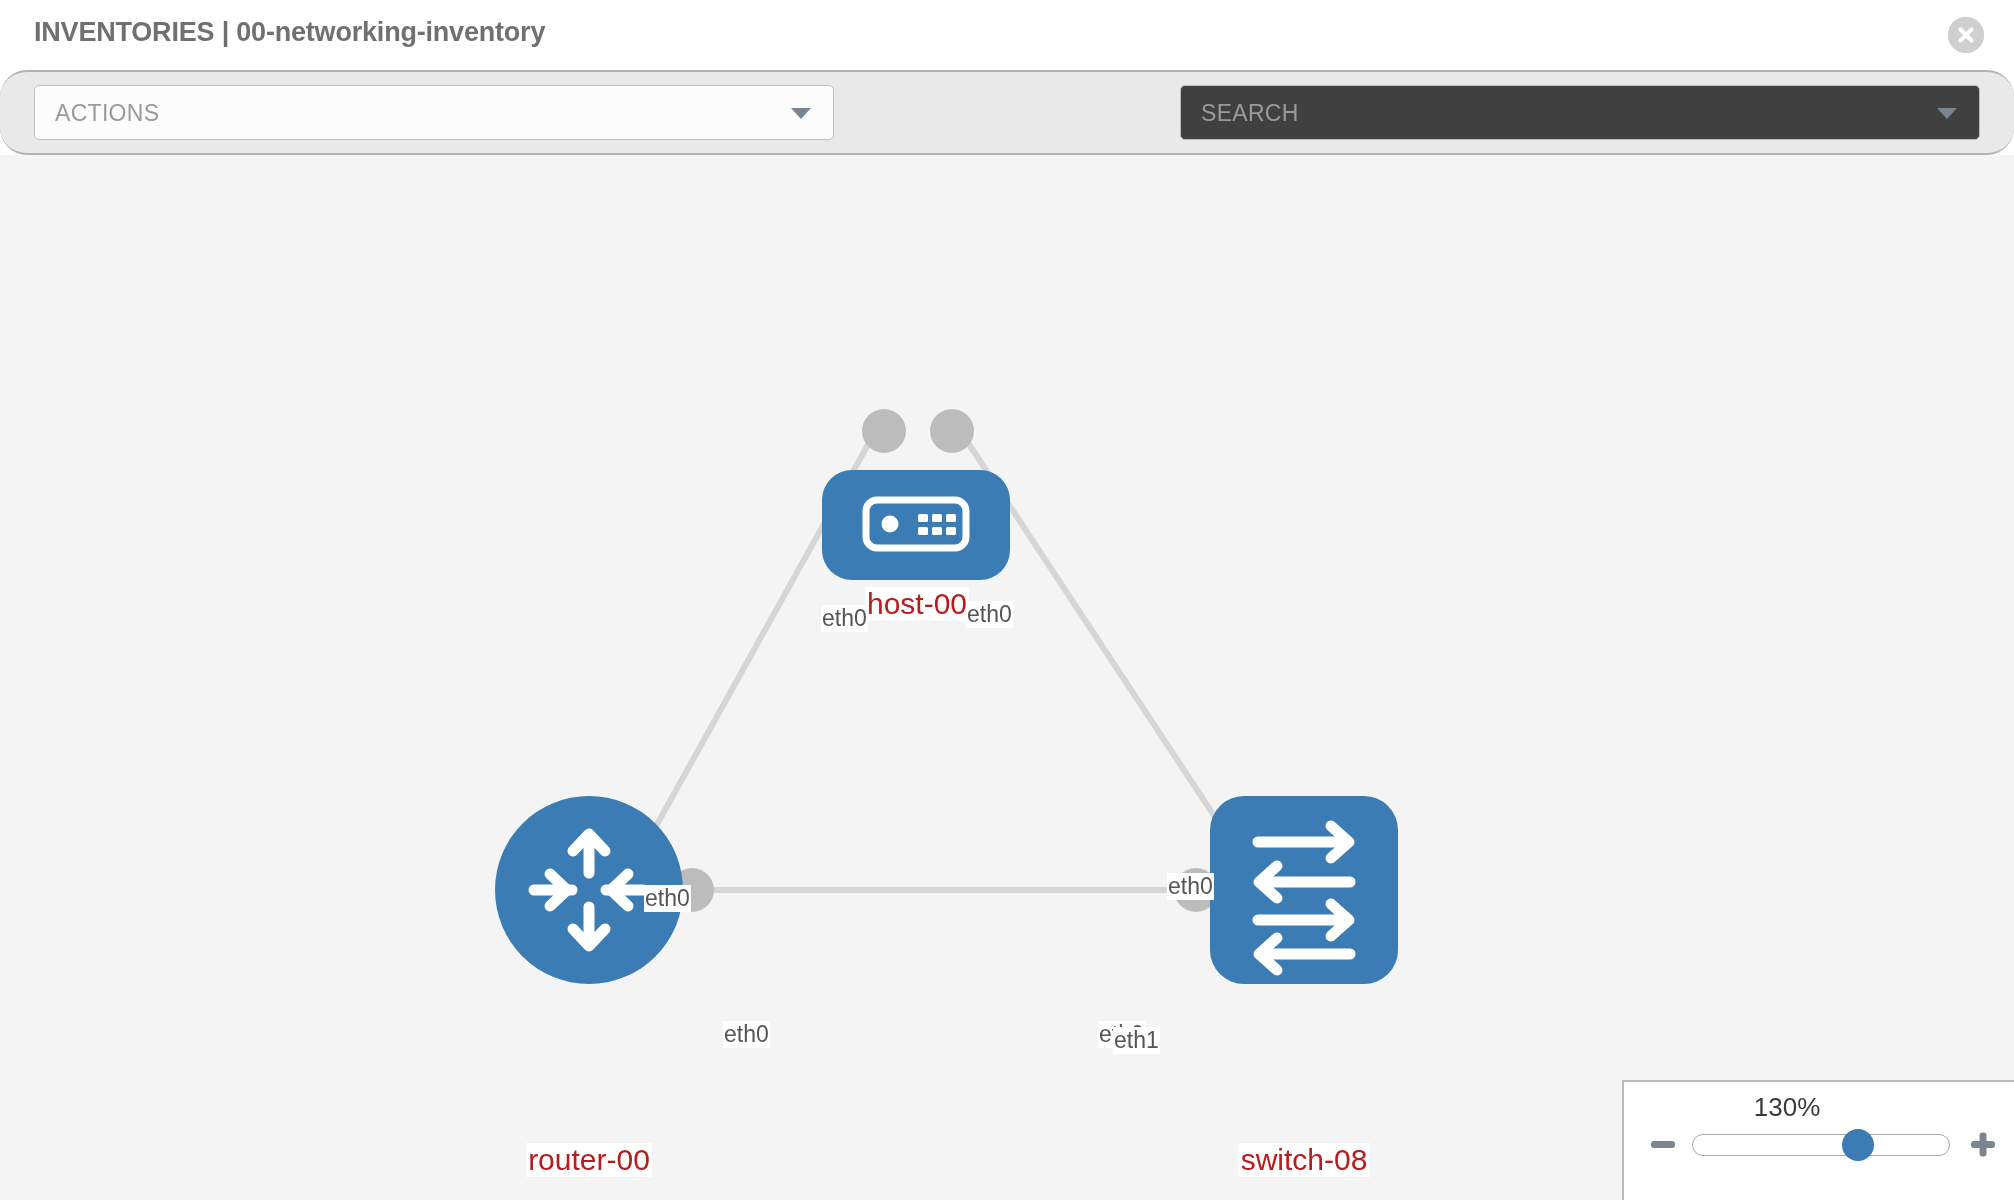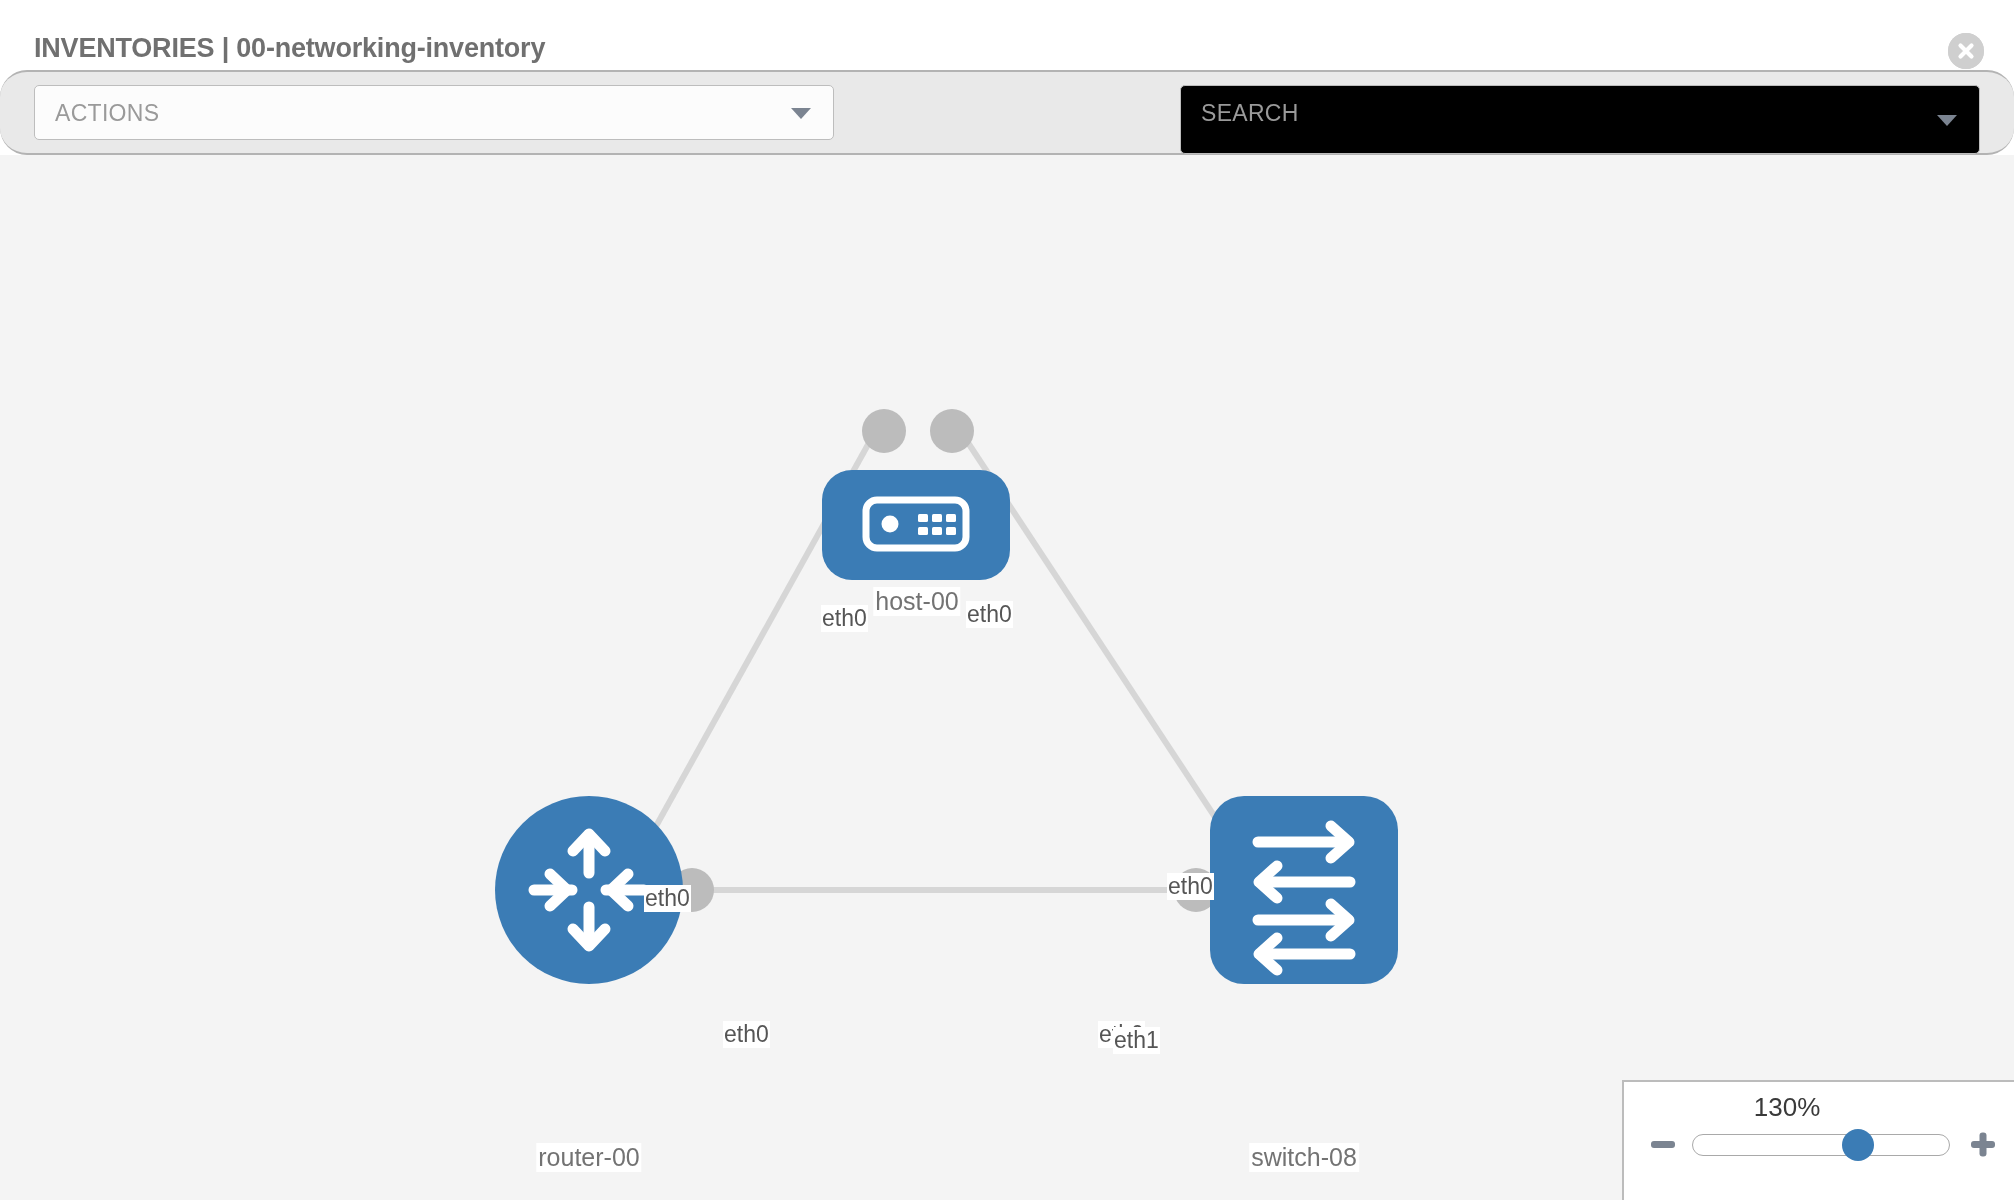--- a/index.html
+++ b/index.html
@@ -11,21 +11,21 @@
     width: 2014px;
     height: 1200px;
     overflow: hidden;
     font-family: "Liberation Sans", sans-serif;
     position: relative;
   }
 
   
   .header {
     position: absolute;
-    left: 0; top: 16px;
+    left: 0; top: 0;
     width: 2014px;
     height: 70px;
     background: #ffffff;
     box-sizing: border-box;
   }
   .header-title {
     position: absolute;
     left: 34px;
     top: 17px;
     font-size: 27px;
@@ -97,22 +97,22 @@
   }
   .tool-icon.wrench { left: 1040px; }
   .tool-icon.key    { left: 1107px; }
   .tool-icon svg { display: block; }
 
   .search-box {
     position: absolute;
     left: 1180px;
     top: 13px;
     width: 800px;
-    height: 69px;
-    background: #000000;
+    height: 55px;
+    background: #404040;
     border: 1px solid #bdbdbd;
     border-radius: 5px;
     box-sizing: border-box;
     cursor: text;
   }
   .search-box .label {
     position: absolute;
     left: 20px;
     top: 14px;
     font-size: 23px;
@@ -131,22 +131,22 @@
   }
   .topology-svg {
     position: absolute;
     left: 0; top: 0;
     width: 2014px;
     height: 1045px;
   }
 
   .node-label {
     position: absolute;
-    font-size: 25px;
-    color: #737373;
+    font-size: 30px;
+    color: #b91c1c;
     background: #ffffff;
     white-space: nowrap;
     padding: 0 2px;
     transform: translateX(-50%);
   }
   .edge-label {
     position: absolute;
     font-size: 23px;
     color: #555555;
     background: #ffffff;

